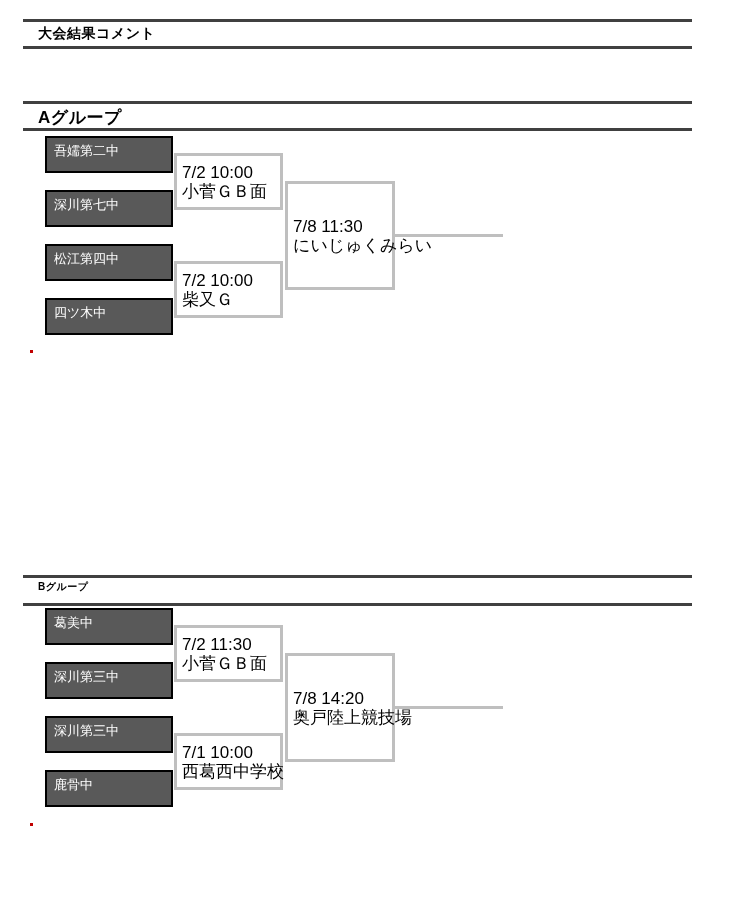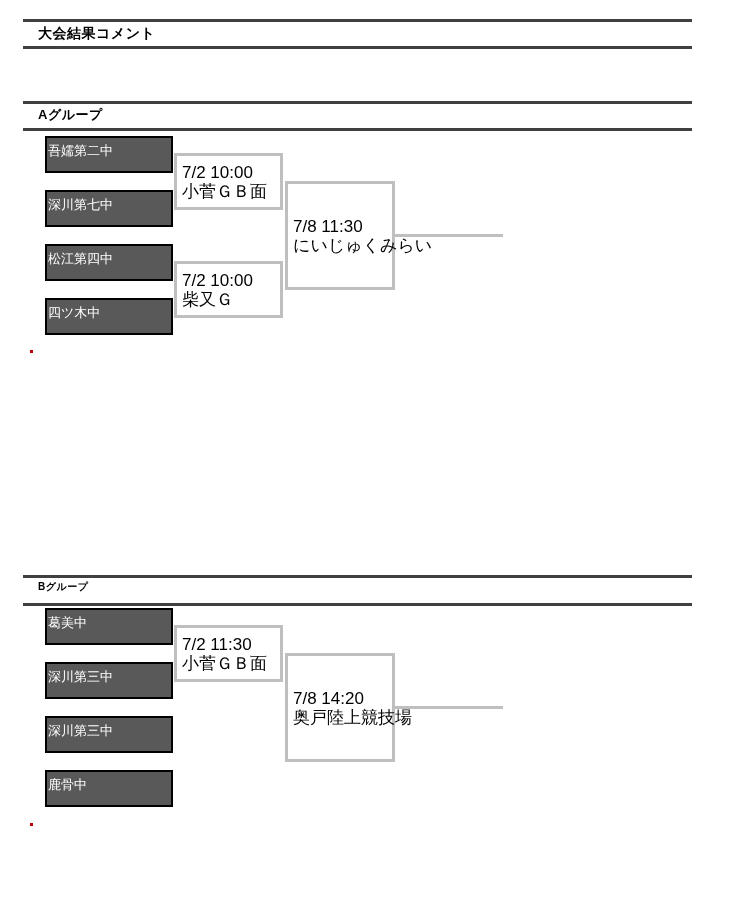--- a/index.html
+++ b/index.html
@@ -12,21 +12,21 @@
   }
   .rule{position:absolute;left:23px;width:669px;height:3px;background:#404040;}
   .section-title{
     position:absolute;left:38px;font-size:14px;font-weight:bold;color:#000;
     white-space:nowrap;letter-spacing:0.5px;
   }
   .bracket{position:absolute;left:45px;width:465px;height:210px;}
   .team{
     position:absolute;left:0;width:128px;height:37px;
     background:#595959;border:2px solid #000;box-sizing:border-box;
-    color:#fff;font-size:13px;padding:4px 0 0 1px;white-space:nowrap;overflow:hidden;
+    color:#fff;font-size:13px;padding:4px 0 0 7px;white-space:nowrap;overflow:hidden;
   }
   .match{
     position:absolute;background:#fff;border:3px solid #bfbfbf;box-sizing:border-box;
     display:flex;flex-direction:column;justify-content:center;
     padding-left:5px;font-size:17px;color:#000;line-height:19px;white-space:nowrap;
   }
   .match .line{display:block;}
   .m1{left:129px;top:17px;width:109px;height:57px;}
   .m2{left:129px;top:125px;width:109px;height:57px;}
   .final{left:240px;top:45px;width:110px;height:109px;}
@@ -37,21 +37,21 @@
 </head>
 <body>
 
 <div class="page">
 
   <div class="rule" style="top:19px"></div>
   <div class="section-title" style="top:25px">大会結果コメント</div>
   <div class="rule" style="top:46px"></div>
 
   <div class="rule" style="top:101px"></div>
-  <div class="section-title" style="top:106px;font-size:13px">Aグループ</div>
+  <div class="section-title" style="top:106px;font-size:17px">Aグループ</div>
   <div class="rule" style="top:128px"></div>
 
   <div class="bracket" style="top:136px">
     <div class="team" style="top:0">吾嬬第二中</div>
     <div class="team" style="top:54px">深川第七中</div>
     <div class="team" style="top:108px">松江第四中</div>
     <div class="team" style="top:162px">四ツ木中</div>
 
     <div class="match m1">
       <span class="line">7/2 10:00</span>
@@ -76,20 +76,24 @@
   <div class="bracket" style="top:608px">
     <div class="team" style="top:0">葛美中</div>
     <div class="team" style="top:54px">深川第三中</div>
     <div class="team" style="top:108px">深川第三中</div>
     <div class="team" style="top:162px">鹿骨中</div>
 
     <div class="match m1">
       <span class="line">7/2 11:30</span>
       <span class="line">小菅ＧＢ面</span>
     </div>
+    <div class="match m2">
+      <span class="line">7/1 10:00</span>
+      <span class="line">西葛西中学校</span>
+    </div>
     <div class="match final">
       <span class="line">7/8 14:20</span>
       <span class="line">奥戸陸上競技場</span>
     </div>
     <div class="winner-line"></div>
   </div>
   <div class="dot" style="top:823px"></div>
 
 </div>
 

